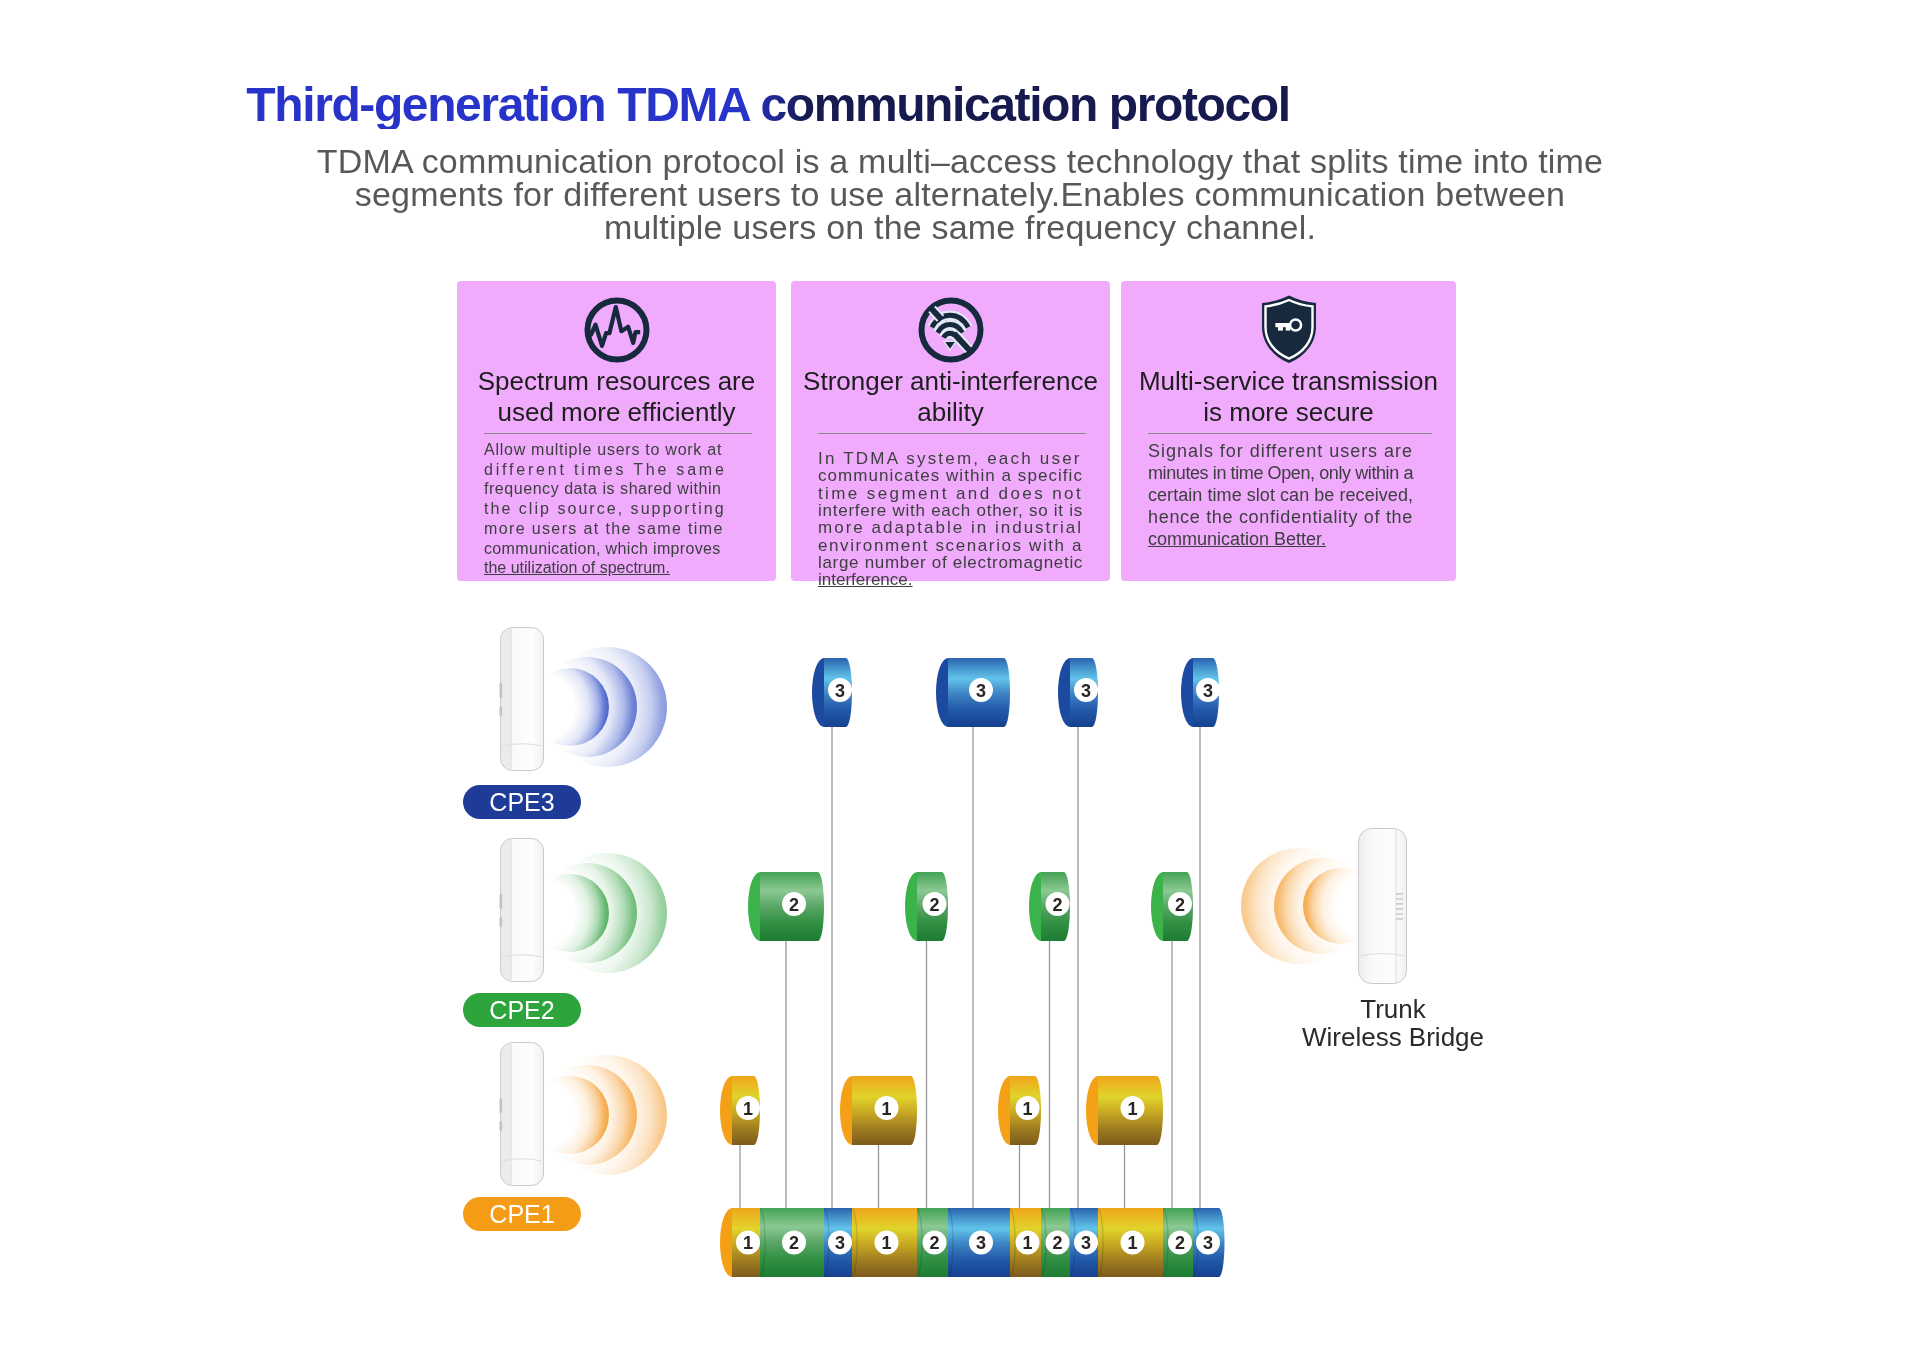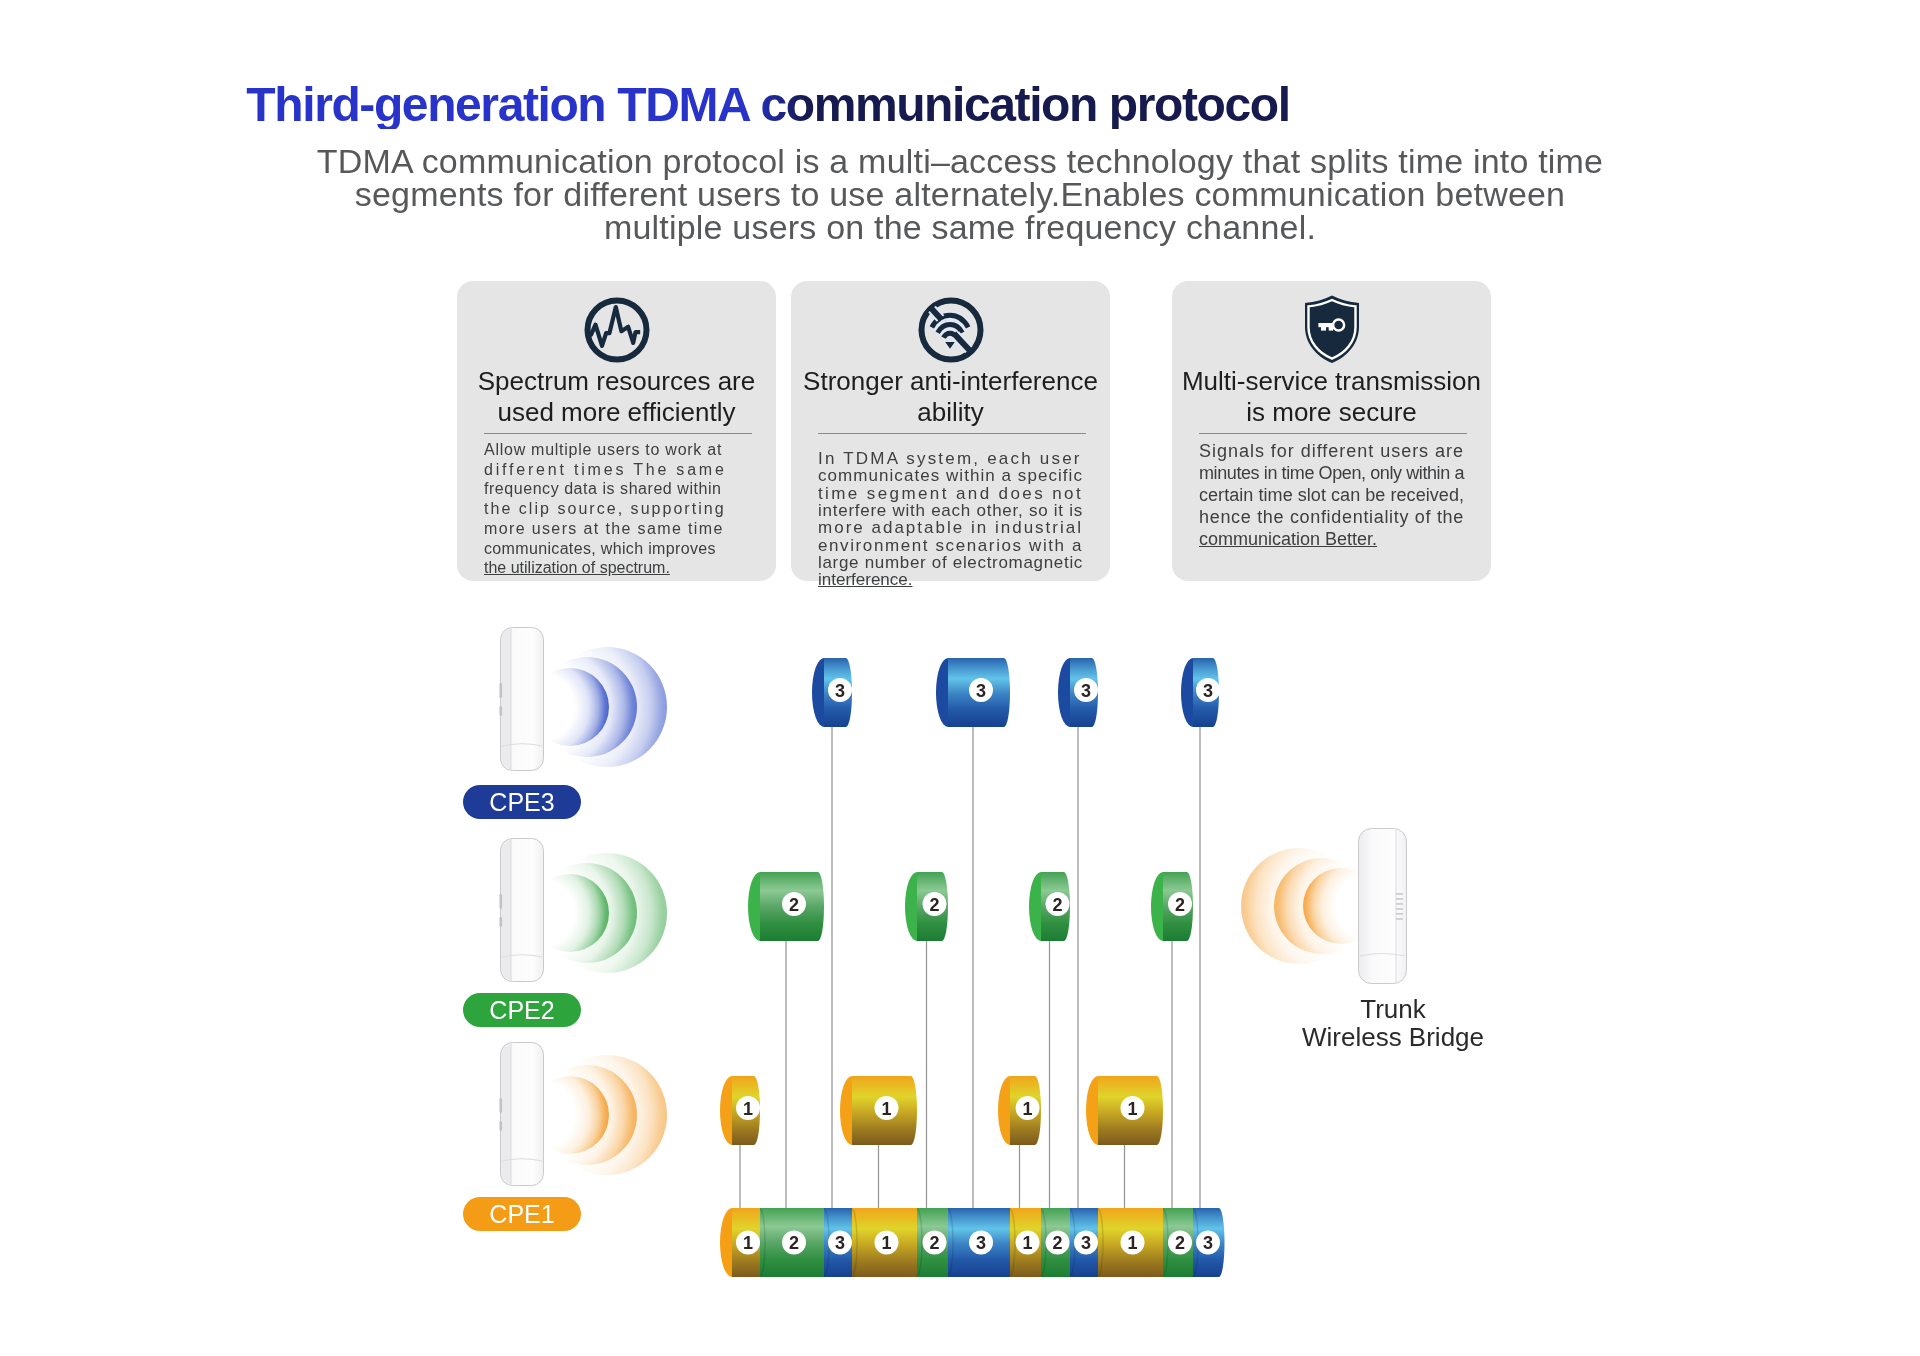--- a/index.html
+++ b/index.html
@@ -4,22 +4,22 @@
 <style>
   html,body{margin:0;padding:0;background:#ffffff;}
   body{width:1920px;height:1356px;position:relative;overflow:hidden;
        font-family:"Liberation Sans", sans-serif;}
   .title{position:absolute;top:81px;left:0;width:1536px;text-align:center;
        font-size:48px;font-weight:bold;letter-spacing:-1.4px;line-height:48px;
        background:linear-gradient(90deg,#2733c9 0%,#2733c9 48.8%,#161a4e 52.5%,#161a4e 100%);
        -webkit-background-clip:text;background-clip:text;color:transparent;}
   .sub{position:absolute;top:145px;left:0;width:1920px;text-align:center;
        font-size:34px;line-height:33px;color:#57585a;letter-spacing:0.2px;}
-  .card{position:absolute;top:281px;width:319px;height:300px;background:#e5e5e5;
-       border-radius:16px;}
+  .card{position:absolute;top:281px;width:319px;height:300px;background:#f0abfc;
+       border-radius:4px;}
   .icon{position:absolute;top:16px;left:50%;transform:translateX(-50%);}
   .chead{position:absolute;top:85px;left:0;width:100%;text-align:center;
        font-size:26px;line-height:31px;color:#1e1e1e;}
   .cdiv{position:absolute;top:152px;left:27px;right:24px;border-top:1px solid #8a8a8a;height:0;}
   .cbody{position:absolute;left:27px;right:27px;color:#3d3e40;}
   .b1{top:159px;font-size:16px;line-height:19.7px;}
   .b2{top:169px;font-size:17px;line-height:17.35px;}
   .b3{top:160px;font-size:18px;line-height:21.9px;}
   .jl{text-align:left;white-space:nowrap;}
   .ll{text-align:left;white-space:nowrap;text-decoration:underline;}
@@ -35,21 +35,21 @@
     <polyline points="-29.7,4.7 -25.9,4.7 -21.5,-5.3 -15,15.9 -10.9,3.2 -7.6,3.2 -1.2,-22.9 4.4,1.2 11.2,-3.2 16.2,12.9 18.5,2.1 23.2,2.1" fill="none" stroke="#16293d" stroke-width="4.2" stroke-linejoin="round"></polyline>
   </svg>
   <div class="chead">Spectrum resources are<br>used more efficiently</div>
   <div class="cdiv"></div>
   <div class="cbody b1">
     <div class="jl" style="letter-spacing:0.739px">Allow multiple users to work at</div>
     <div class="jl" style="letter-spacing:2.800px">different times The same</div>
     <div class="jl" style="letter-spacing:0.545px">frequency data is shared within</div>
     <div class="jl" style="letter-spacing:2.033px">the clip source, supporting</div>
     <div class="jl" style="letter-spacing:1.367px">more users at the same time</div>
-    <div class="jl" style="letter-spacing:0.341px">communicates, which improves</div>
+    <div class="jl" style="letter-spacing:0.341px">communication, which improves</div>
     <div class="ll">the utilization of spectrum.</div>
   </div>
 </div>
 
 <div class="card" style="left:791px;">
   <svg class="icon" width="66" height="66" viewBox="-33 -33 66 66">
     <circle cx="0" cy="0" r="29.5" fill="none" stroke="#16293d" stroke-width="6"></circle>
     <path d="M -21,-23 L 21,23" stroke="#16293d" stroke-width="6" fill="none"></path>
     <g fill="none" stroke="#16293d" stroke-width="5">
       <path d="M -19.2,-2.6 A 22,27.5 0 0 1 17.2,-2.6" stroke="#e3e7f6" stroke-width="9.5"></path>
@@ -72,21 +72,21 @@
     <div class="jl" style="letter-spacing:1.054px">communicates within a specific</div>
     <div class="jl" style="letter-spacing:2.398px">time segment and does not</div>
     <div class="jl" style="letter-spacing:0.742px">interfere with each other, so it is</div>
     <div class="jl" style="letter-spacing:2.007px">more adaptable in industrial</div>
     <div class="jl" style="letter-spacing:1.602px">environment scenarios with a</div>
     <div class="jl" style="letter-spacing:0.685px">large number of electromagnetic</div>
     <div class="ll">interference.</div>
   </div>
 </div>
 
-<div class="card" style="left:1172px;">
+<div class="card" style="left:1121px;padding-left:16px;">
   <svg class="icon" width="70" height="70" viewBox="-35 -35 70 70" style="top:13px;">
     <path d="M 0,-33.5 C 8,-29.5 17,-27 27,-26 L 27,-2 C 27,14 16,27.5 0,34 C -16,27.5 -27,14 -27,-2 L -27,-26 C -17,-27 -8,-29.5 0,-33.5 Z" fill="#16293d"></path>
     <path d="M 0,-29 C 7,-25.6 15,-23.5 23.5,-22.6 L 23.5,-1.7 C 23.5,12.2 14,24 0,29.6 C -14,24 -23.5,12.2 -23.5,-1.7 L -23.5,-22.6 C -15,-23.5 -7,-25.6 0,-29 Z" fill="none" stroke="#ffffff" stroke-width="2.4"></path>
     <g fill="#ffffff">
       <rect x="-13.6" y="-6" width="15" height="4.2"></rect>
       <rect x="-11" y="-2.2" width="5" height="3.8"></rect>
       <rect x="-3.3" y="-2.2" width="4.4" height="3.8"></rect>
     </g>
     <circle cx="6.6" cy="-3.9" r="5.5" fill="none" stroke="#ffffff" stroke-width="2.5"></circle>
   </svg>

